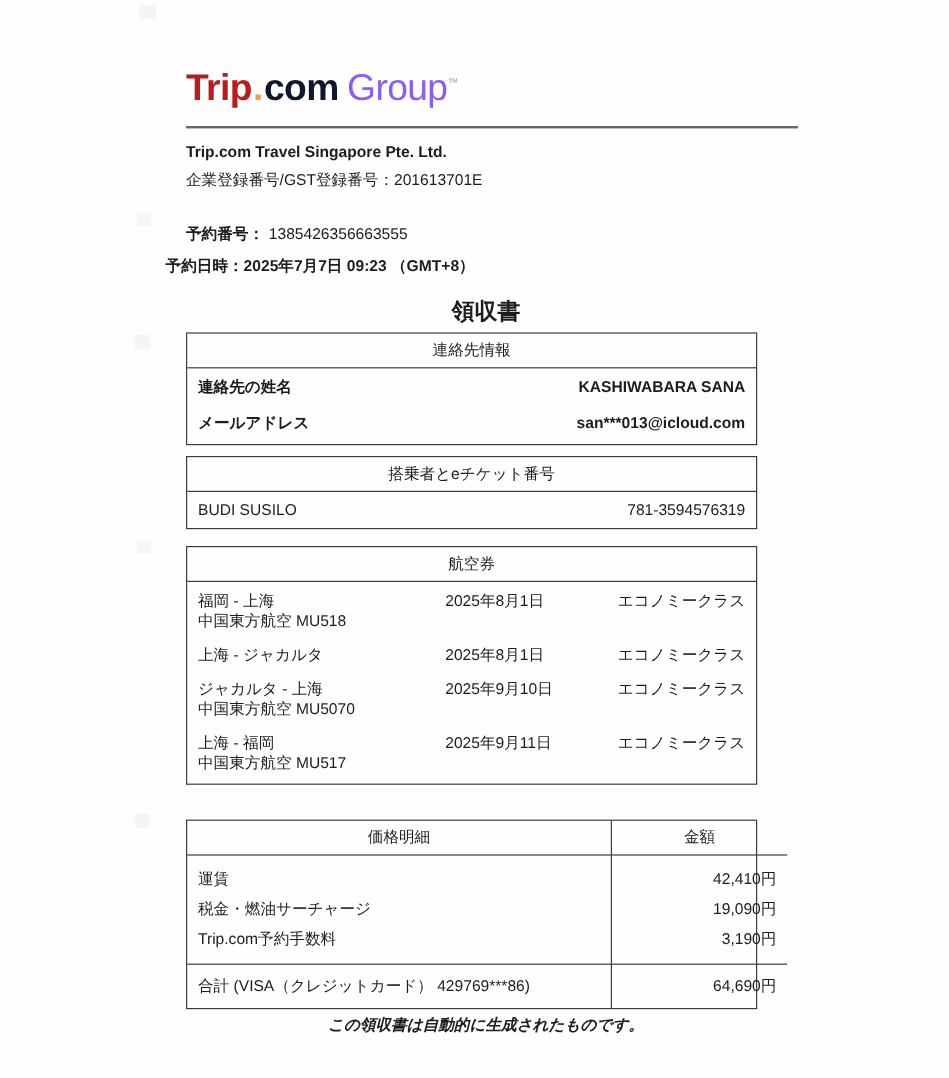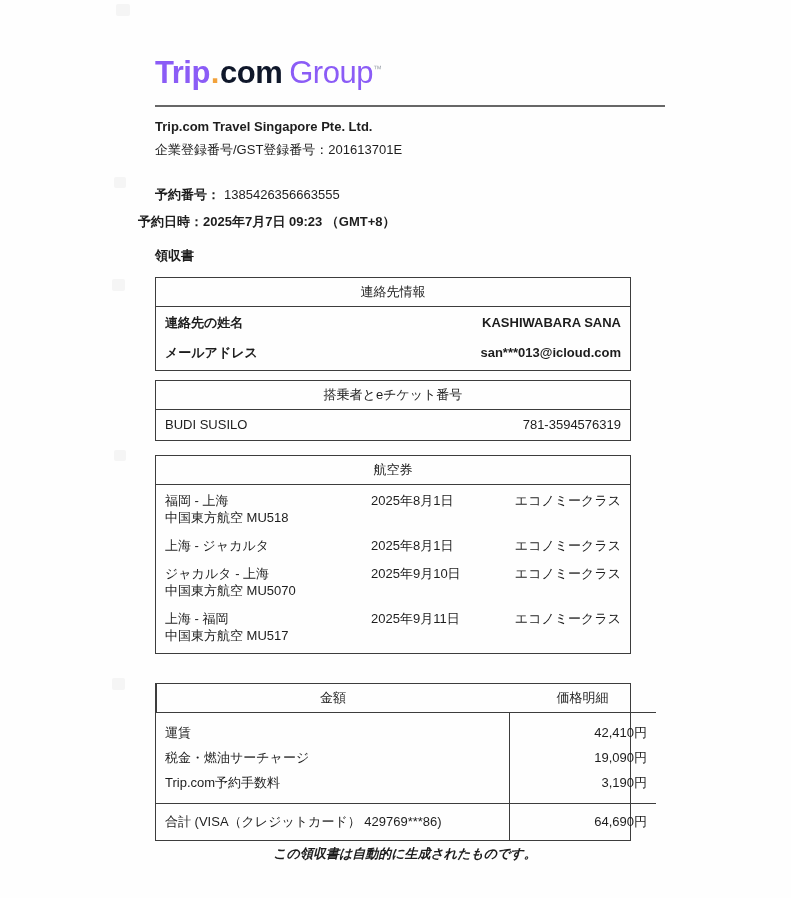--- a/index.html
+++ b/index.html
@@ -24,21 +24,21 @@
   .rule { left:155px; top:105px; width:510px; height:0; border-top:2px solid #676767; }
 
   .company-name { left:155px; top:119px; font-weight:bold; }
   .company-reg  { left:155px; top:141px; }
 
   .booking-no   { left:155px; top:186px; }
   .booking-dt   { left:138px; top:213px; font-weight:bold; }
   .booking-no .lbl { font-weight:bold; }
   .booking-no .val { margin-left:4px; }
 
-  .receipt-title { left:155px; top:247px; width:500px; font-weight:bold; font-size:13px; }
+  .receipt-title { left:155px; top:247px; width:500px; text-align:center; font-weight:bold; font-size:19px; }
 
   
   .tbl {
     left:155px; width:476px;
     border:1.5px solid #3d3d3d;
     box-sizing:border-box;
     background:#fefefe;
   }
   .tbl-header {
     text-align:center;
@@ -85,21 +85,21 @@
 
 <div class="page">
 
   <div class="smudge sm1"></div>
   <div class="smudge sm2"></div>
   <div class="smudge sm3"></div>
   <div class="smudge sm4"></div>
   <div class="smudge sm5"></div>
 
   <div class="abs logo">
-    <span class="lg-trip" style="color:#8b5cf6">Trip</span><span class="lg-dot" style="color:#f2a23b">.</span><span class="lg-com" style="color:#0f172a">com</span><span class="lg-group" style="color:#8b5cf6">Group</span><span class="lg-tm" style="color:#a3a9b0">™</span>
+    <span class="lg-trip" style="color:#b91c1c">Trip</span><span class="lg-dot" style="color:#f2a23b">.</span><span class="lg-com" style="color:#0f172a">com</span><span class="lg-group" style="color:#8b5cf6">Group</span><span class="lg-tm" style="color:#a3a9b0">™</span>
   </div>
 
   <div class="abs rule"></div>
 
   <div class="abs company-name">Trip.com Travel Singapore Pte. Ltd.</div>
   <div class="abs company-reg">
     <span>企業登録番号/GST登録番号：</span><span>201613701E</span>
   </div>
 
   <div class="abs booking-no">
@@ -157,22 +157,22 @@
         <div>上海 - 福岡</div>
         <div>中国東方航空 MU517</div>
         <div class="flight-date">2025年9月11日</div>
         <div class="flight-class">エコノミークラス</div>
       </div>
     </div>
   </div>
 
   <div class="abs tbl t-price">
     <div class="price-grid">
+      <div class="pg-head">価格明細</div>
       <div class="pg-head pg-right">金額</div>
-      <div class="pg-head">価格明細</div>
 
       <div class="pg-items">
         <div>運賃</div>
         <div>税金・燃油サーチャージ</div>
         <div>Trip.com予約手数料</div>
       </div>
       <div class="pg-items pg-right">
         <div>42,410円</div>
         <div>19,090円</div>
         <div>3,190円</div>

